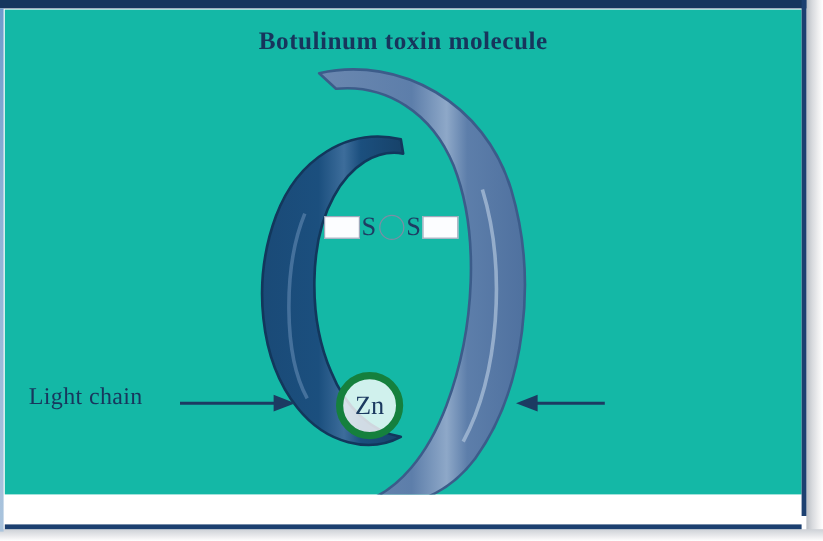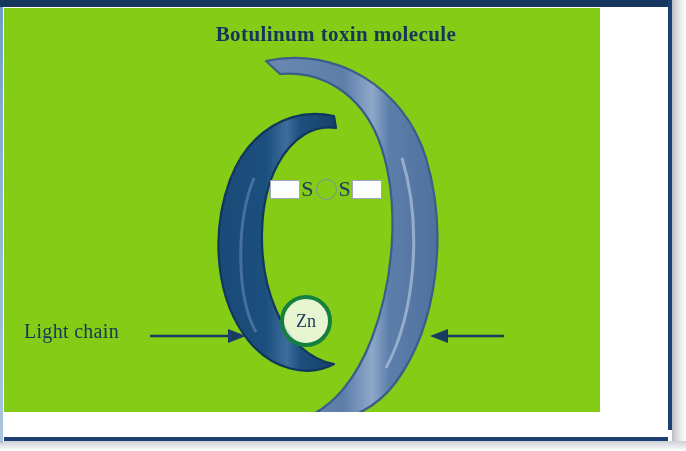--- a/index.html
+++ b/index.html
@@ -50,22 +50,22 @@
   .frame-left {
     position: absolute;
     left: 0; top: 7px;
     width: 3px; height: 436px;
     background: linear-gradient(to bottom, #6f9ccb 0%, #8fb3d6 40%, #aac4dd 100%);
   }
 
   .canvas {
     position: absolute;
     left: 4px; top: 8px;
-    width: 596px; height: 404px;
-    background: #84cc16;
+    width: 664px; height: 404px;
+    background: #14b8a6;
   }
 
   
   .title {
     position: absolute;
     left: 0; top: 14px;
     width: 664px;
     text-align: center;
     font-size: 21px;
     font-weight: 700;
@@ -115,29 +115,29 @@
     width: 19px; height: 19px;
     border: 1px solid #7d8da5;
     border-radius: 50%;
     background: transparent;
     margin: 0 1px;
   }
 
   
   .zn {
     position: absolute;
-    left: 276px; top: 287px;
+    left: 276px; top: 302px;
     width: 44px; height: 44px;
-    border: 4px solid #15803d;
+    border: 6px solid #15803d;
     border-radius: 50%;
     background: rgba(255,255,255,0.80);
     display: flex;
     align-items: center;
     justify-content: center;
-    font-size: 18px;
+    font-size: 22px;
     color: #1c3a60;
   }
 
   
   .label {
     position: absolute;
     font-size: 20px;
     color: #18365d;
     white-space: nowrap;
     letter-spacing: 0.3px;

